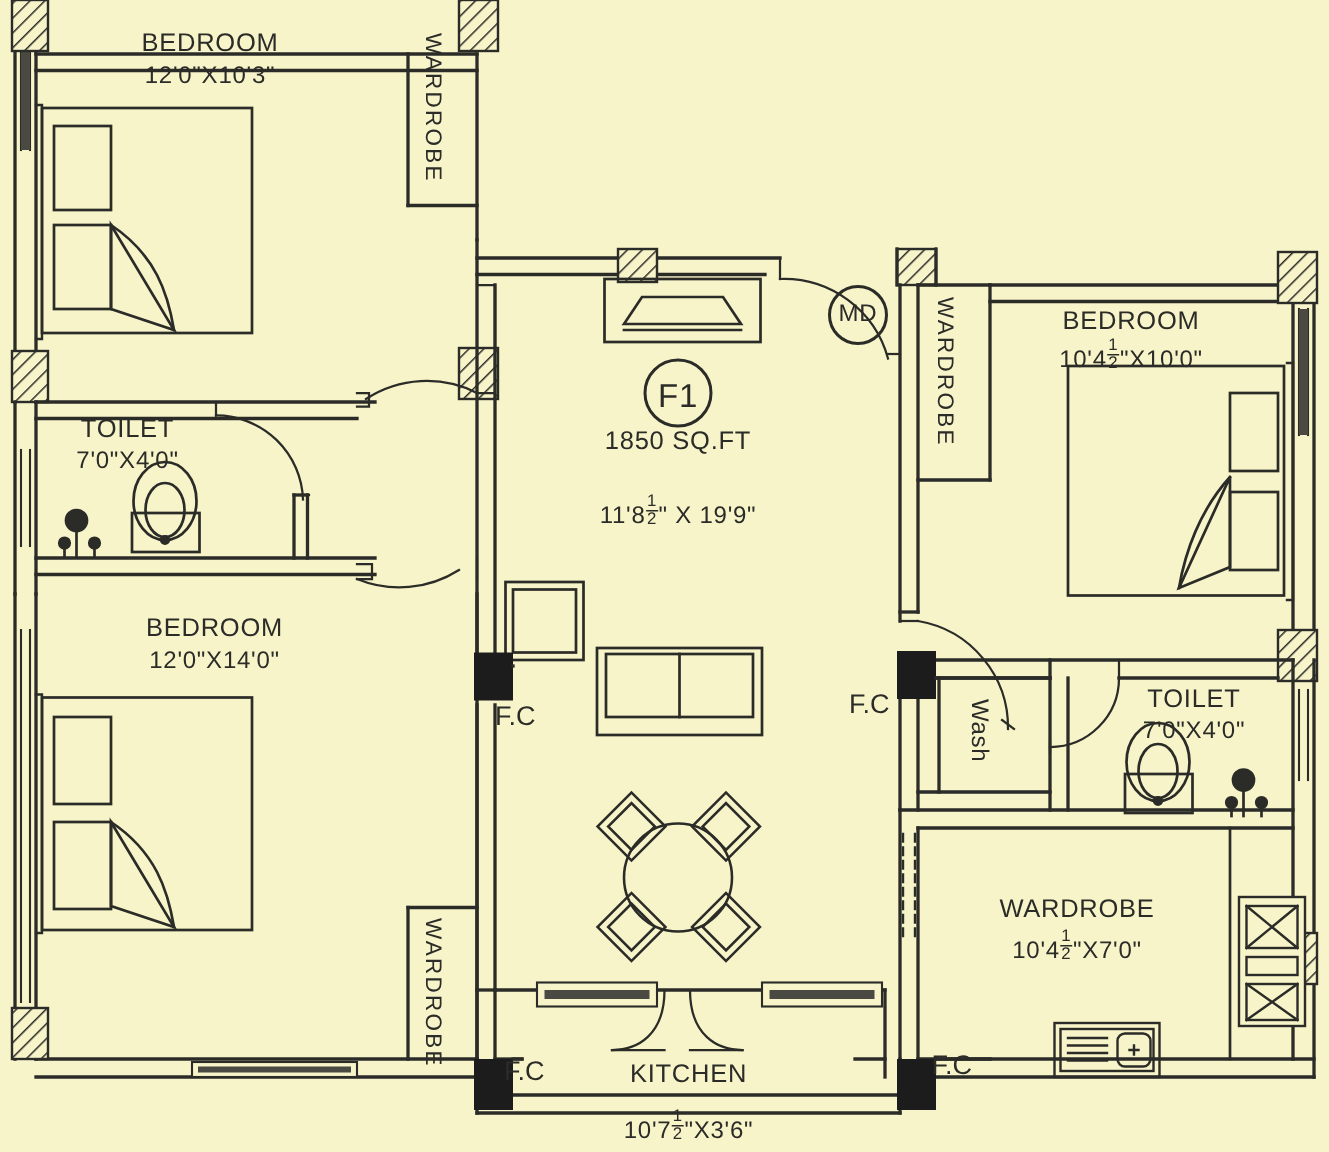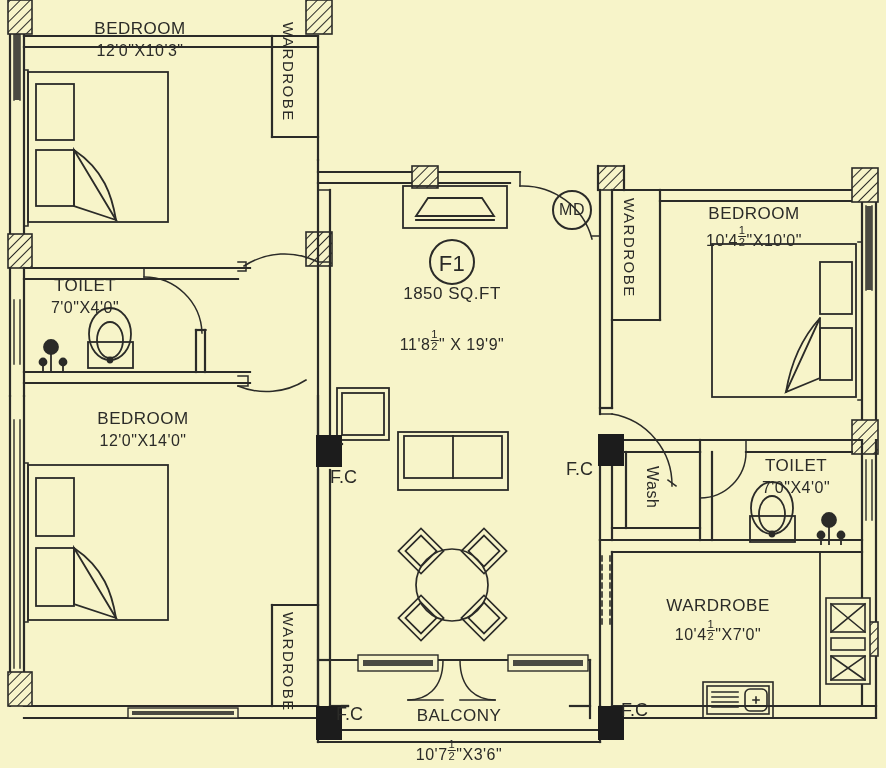--- a/index.html
+++ b/index.html
@@ -424,21 +424,21 @@
   <div class="lbl room-name center" style="left:796px;top:455px;">TOILET</div>
   <div class="lbl room-dim center" style="left:796px;top:478px;">7'0"X4'0"</div>
 
   <div class="lbl vert vert-down" style="left:662px;top:466px;font-size:16px;letter-spacing:0.5px;">Wash</div>
 
   <div class="lbl room-name center" style="left:718px;top:595px;">WARDROBE</div>
   <div class="lbl room-dim center" style="left:718px;top:620px;">
     <span>10'4</span><span class="frac"><i class="num">1</i><i class="den">2</i></span><span>"X7'0"</span>
   </div>
 
-  <div class="lbl room-name center" style="left:459px;top:705px;">BALCONY</div>
+  <div class="lbl room-name center" style="left:459px;top:705px;">KITCHEN</div>
   <div class="lbl room-dim center" style="left:459px;top:729px;margin-top:11px;">
     <span>10'7</span><span class="frac"><i class="num">1</i><i class="den">2</i></span><span>"X3'6"</span>
   </div>
 
   <div class="lbl fc" style="left:330px;top:466px;">F.C</div>
   <div class="lbl fc" style="left:566px;top:458px;">F.C</div>
   <div class="lbl fc" style="left:336px;top:703px;">F.C</div>
   <div class="lbl fc" style="left:621px;top:699px;">F.C</div>
 
 </div>

